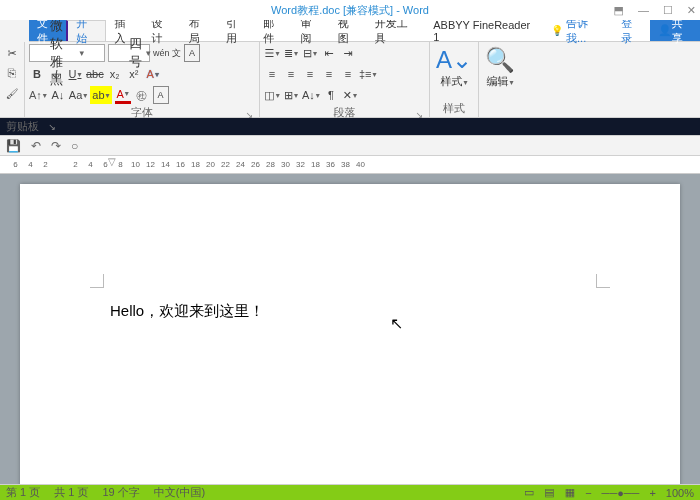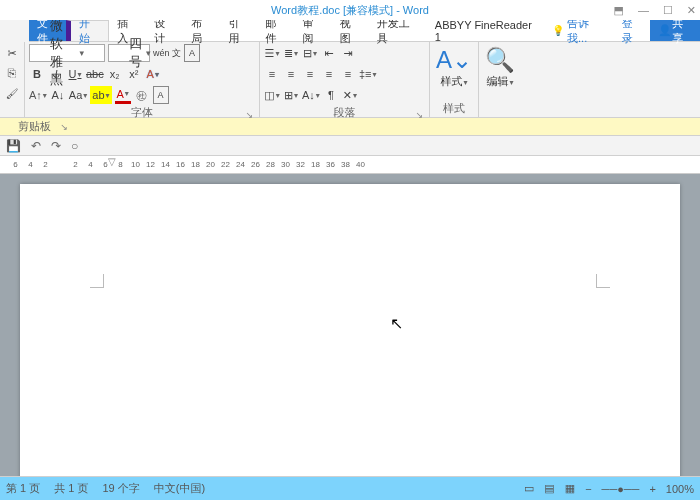--- a/index.html
+++ b/index.html
@@ -3,52 +3,52 @@
 <meta charset="utf-8">
 <style>
 * { margin: 0; padding: 0; box-sizing: border-box; font-family: "Microsoft YaHei", sans-serif; }
 body { width: 700px; height: 500px; background: #f3f3f3; overflow: hidden; font-size: 11px; }
 .titlebar { height: 20px; background: #fff; display: flex; align-items: center; justify-content: center; color: #2b8dd3; font-size: 11px; position: relative; }
 .titlebar .winctl { position: absolute; right: 4px; display: flex; gap: 14px; color: #888; font-size: 11px; }
 .titlebar .winctl span { cursor: default; }
 .tabs { height: 22px; background: #fff; display: flex; align-items: stretch; border-bottom: 1px solid #d0d0d0; margin-left: 29px; }
 .tab { padding: 3px 8px; color: #333; font-size: 11px; display: flex; align-items: center; cursor: pointer; }
 .tab.file { background: #2b7cd3; color: #fff; }
-.tab.active { background: #f3f3f3; color: #2b7cd3; border-top: 1px solid #d0d0d0; border-left: 5px solid #4c1d95; border-right: 1px solid #d0d0d0; }
+.tab.active { background: #f3f3f3; color: #2b7cd3; border-top: 1px solid #d0d0d0; border-left: 2px solid #4c1d95; border-right: 1px solid #d0d0d0; }
 .tab-right { margin-left: auto; display: flex; }
 .tab-right .tab { color: #2b7cd3; }
 .tab-right .share { background: #2b7cd3; color: #fff; }
 .tab-right .bulb::before { content: "💡"; font-size: 10px; margin-right: 2px; }
 .ribbon { background: #f3f3f3; display: flex; height: 76px; border-bottom: 1px solid #d0d0d0; }
 .group { border-right: 1px solid #d0d0d0; padding: 2px 4px 0 4px; display: flex; flex-direction: column; }
 .group-body { flex: 1; display: flex; gap: 3px; align-items: flex-start; }
 .group-label { text-align: center; font-size: 11px; color: #666; padding: 1px 0; position: relative; }
 .group-label .dlaunch { position: absolute; right: 2px; bottom: 1px; font-size: 9px; color: #888; }
 .btn { display: flex; align-items: center; justify-content: center; min-width: 16px; height: 18px; color: #444; cursor: pointer; font-size: 11px; }
 .vcol { display: flex; flex-direction: column; gap: 2px; }
 .hrow { display: flex; gap: 3px; align-items: center; }
 .bigbtn { display: flex; flex-direction: column; align-items: center; justify-content: center; padding: 2px; cursor: pointer; }
 .bigbtn .glyph { font-size: 24px; }
 .bigbtn .lbl { font-size: 11px; color: #333; }
 .combo { height: 18px; border: 1px solid #aaa; background: #fff; display: flex; align-items: center; padding: 0 20px; font-size: 13px; color: #333; }
 .combo::after { content: "▾"; margin-left: 4px; color: #666; font-size: 9px; }
 .drop::after { content: "▾"; font-size: 8px; margin-left: 1px; color: #666; }
 .qat-row { height: 20px; background: #f3f3f3; display: flex; align-items: center; gap: 10px; padding-left: 6px; border-bottom: 1px solid #d0d0d0; color: #666; }
 .qat-row span { cursor: pointer; font-size: 12px; }
-.clip-label { font-size: 11px; color: #666; border-bottom: 1px solid #d0d0d0; padding: 1px 18px; background: #fef9c3; }
+.clip-label { font-size: 11px; color: #666; border-bottom: 1px solid #d0d0d0; padding: 1px 6px; background: #0f172a; }
 .ruler { height: 18px; background: #fff; display: flex; align-items: center; font-size: 8px; color: #666; border-bottom: 1px solid #ccc; padding-left: 8px; gap: 0; position: relative; }
 .ruler .tick { width: 15px; text-align: center; }
 .ruler .marker { position: absolute; left: 108px; top: 0; color: #888; font-size: 10px; }
 .docarea { background: #9da6ad; height: 330px; padding: 10px 20px 0 20px; overflow: hidden; position: relative; }
 .page { background: #fff; width: 100%; height: 100%; box-shadow: 0 0 4px rgba(0,0,0,0.3); padding: 110px 90px 20px 90px; position: relative; }
 .page .corner-tl { position: absolute; top: 90px; left: 70px; width: 14px; height: 14px; border-left: 1px solid #bbb; border-top: 1px solid #bbb; transform: rotate(180deg); }
 .page .corner-tr { position: absolute; top: 90px; right: 70px; width: 14px; height: 14px; border-right: 1px solid #bbb; border-top: 1px solid #bbb; transform: rotate(180deg); }
 .doc-text { font-size: 15px; color: #000; line-height: 2.2; }
 .cursor-arrow { position: absolute; top: 130px; left: 370px; font-size: 16px; color: #000; }
-.statusbar { position: fixed; bottom: 0; left: 0; right: 0; height: 24px; background: #7dd3fc; border-top: 1px solid #d0d0d0; display: flex; align-items: center; font-size: 11px; color: #555; padding: 0 6px; gap: 14px; }
+.statusbar { position: fixed; bottom: 0; left: 0; right: 0; height: 16px; background: #84cc16; border-top: 1px solid #d0d0d0; display: flex; align-items: center; font-size: 11px; color: #555; padding: 0 6px; gap: 14px; }
 .statusbar .right { margin-left: auto; display: flex; gap: 10px; align-items: center; }
 .txticon { border: 1px solid #888; font-size: 9px; padding: 0 2px; }
 .scis::before { content: "✂"; }
 .brush::before { content: "🖌"; font-size: 10px; }
 .pasteicon { width: 26px; height: 30px; background: linear-gradient(#f9d28b,#f9d28b 6px,#fff 6px); border: 1px solid #c9a04b; border-radius: 2px; position: relative; }
 .pasteicon::before { content: ""; position: absolute; top: -3px; left: 7px; width: 10px; height: 5px; background: #888; border-radius: 2px; }
 </style>
 </head>
 <body>
 
@@ -205,20 +205,21 @@
     <span class="tick">36</span>
     <span class="tick">38</span>
     <span class="tick">40</span>
   </div>
 
 <div class="docarea">
   <div class="page">
     <div class="corner-tl"></div>
     <div class="corner-tr"></div>
     <div class="doc-text">
+      <div>Hello，欢迎来到这里！</div>
     </div>
     <div class="cursor-arrow">↖</div>
   </div>
 </div>
 
 <div class="statusbar">
   <span>第 1 页</span>
   <span>共 1 页</span>
   <span>19 个字</span>
   <span>中文(中国)</span>

